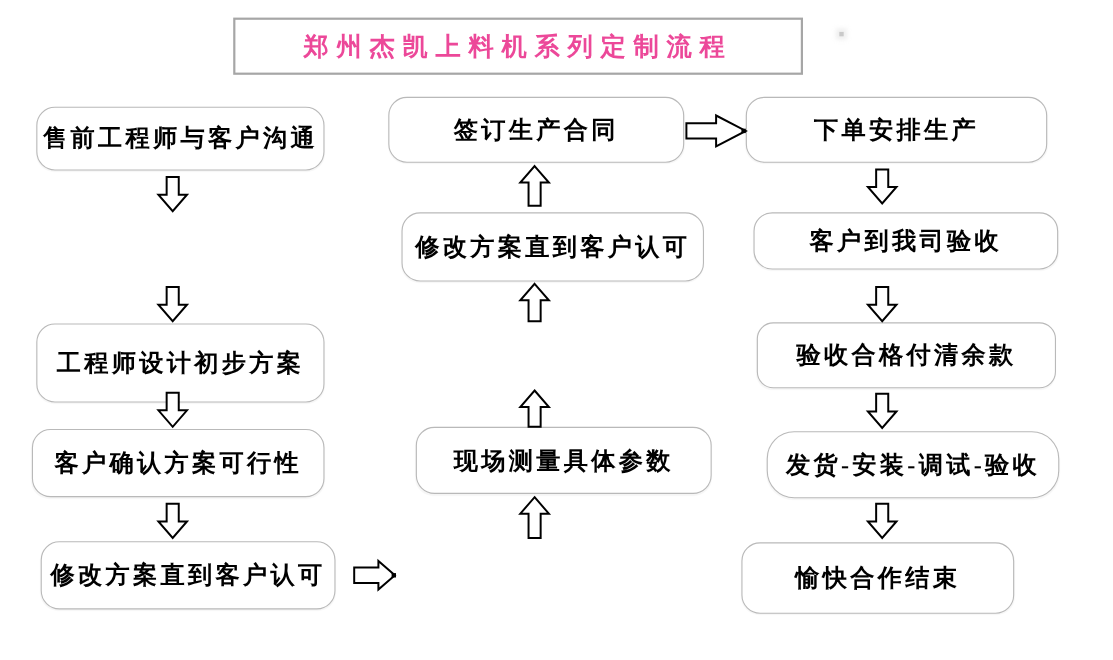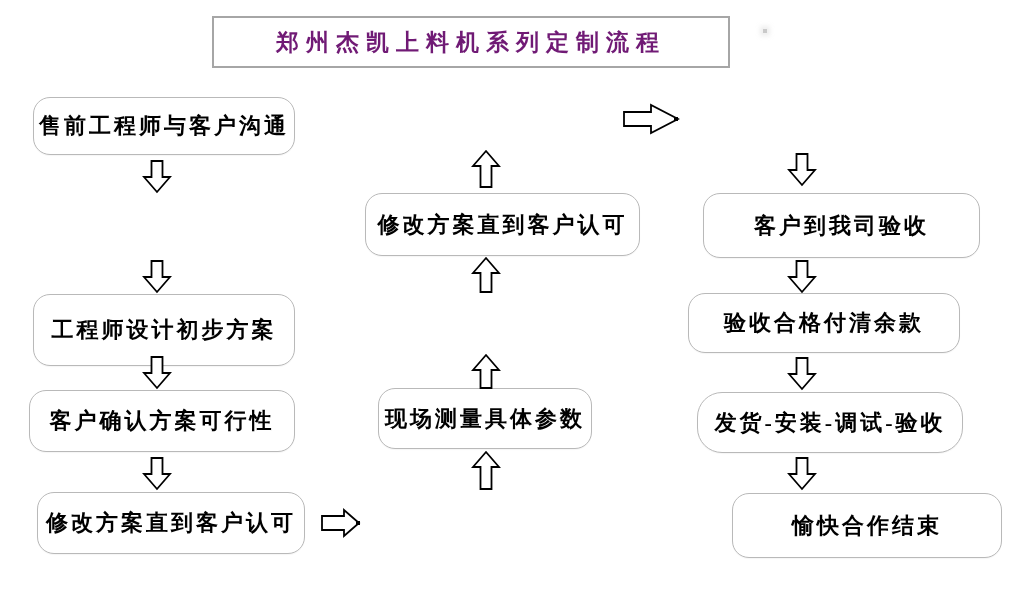--- a/index.html
+++ b/index.html
@@ -15,21 +15,21 @@
     position: absolute;
     left: 212px; top: 16px; width: 518px; height: 52px;
     border: 2px solid #a6a6a6;
     background: #ffffff;
     display: flex; align-items: center; justify-content: center;
     box-sizing: border-box;
   }
   .title-text {
     font-size: 23px;
     font-weight: bold;
-    color: #701a75;
+    color: #ec4899;
     letter-spacing: 7px;
     white-space: nowrap;
   }
   .flow-box {
     position: absolute;
     border: 1px solid #b9b9b9;
     border-radius: 17px;
     background: #ffffff;
     display: flex; align-items: center; justify-content: center;
     box-sizing: border-box;
@@ -73,37 +73,43 @@
   <div class="flow-box" style="left:33px;top:294px;width:262px;height:72px;">
       <span>工程师设计初步方案</span>
     </div>
   <div class="flow-box" style="left:29px;top:390px;width:266px;height:62px;">
       <span>客户确认方案可行性</span>
     </div>
   <div class="flow-box" style="left:37px;top:492px;width:268px;height:62px;">
       <span>修改方案直到客户认可</span>
     </div>
 
+  <div class="flow-box" style="left:353px;top:88px;width:269px;height:60px;">
+      <span>签订生产合同</span>
+    </div>
   <div class="flow-box" style="left:365px;top:193px;width:275px;height:63px;">
       <span>修改方案直到客户认可</span>
     </div>
-  <div class="flow-box" style="left:378px;top:388px;width:214px;height:61px;">
+  <div class="flow-box" style="left:378px;top:388px;width:269px;height:61px;">
       <span>现场测量具体参数</span>
     </div>
 
-  <div class="flow-box" style="left:703px;top:193px;width:277px;height:65px;font-family:Liberation Mono, monospace;">
+  <div class="flow-box" style="left:678px;top:88px;width:274px;height:60px;">
+      <span>下单安排生产</span>
+    </div>
+  <div class="flow-box" style="left:685px;top:193px;width:277px;height:52px;font-family:Liberation Mono, monospace;">
       <span>客户到我司验收</span>
     </div>
-  <div class="flow-box" style="left:688px;top:293px;width:272px;height:60px;">
+  <div class="flow-box" style="left:688px;top:293px;width:272px;height:60px;border-radius:15px;">
       <span>验收合格付清余款</span>
     </div>
   <div class="flow-box" style="left:697px;top:392px;width:266px;height:61px;border-radius:25px;">
       <span>发货-安装-调试-验收</span>
     </div>
-  <div class="flow-box" style="left:732px;top:493px;width:270px;height:65px;">
+  <div class="flow-box" style="left:674px;top:493px;width:248px;height:65px;">
       <span>愉快合作结束</span>
     </div>
 
   <svg id="arrow-layer" viewBox="0 0 1012 600" xmlns="http://www.w3.org/2000/svg">
 
     <path d="M151.5,161 H162.5 V177 H170 L157,192 L144,177 H151.5 Z"></path>
     <path d="M151.5,261 H162.5 V277 H170 L157,292 L144,277 H151.5 Z"></path>
     <path d="M151.5,357 H162.5 V373 H170 L157,388 L144,373 H151.5 Z"></path>
     <path d="M151.5,458 H162.5 V474 H170 L157,489 L144,474 H151.5 Z"></path>
 

